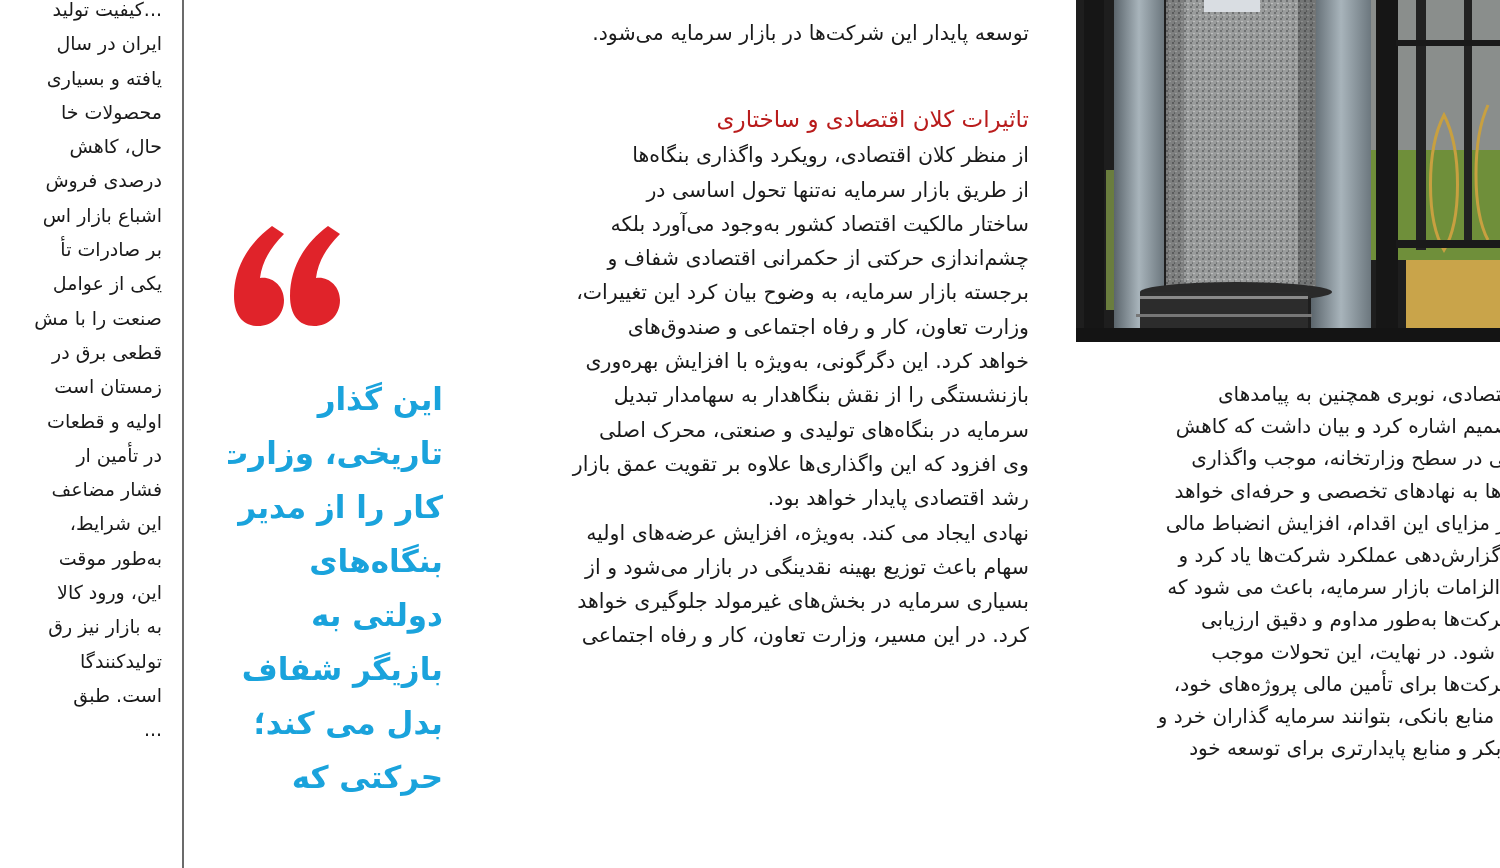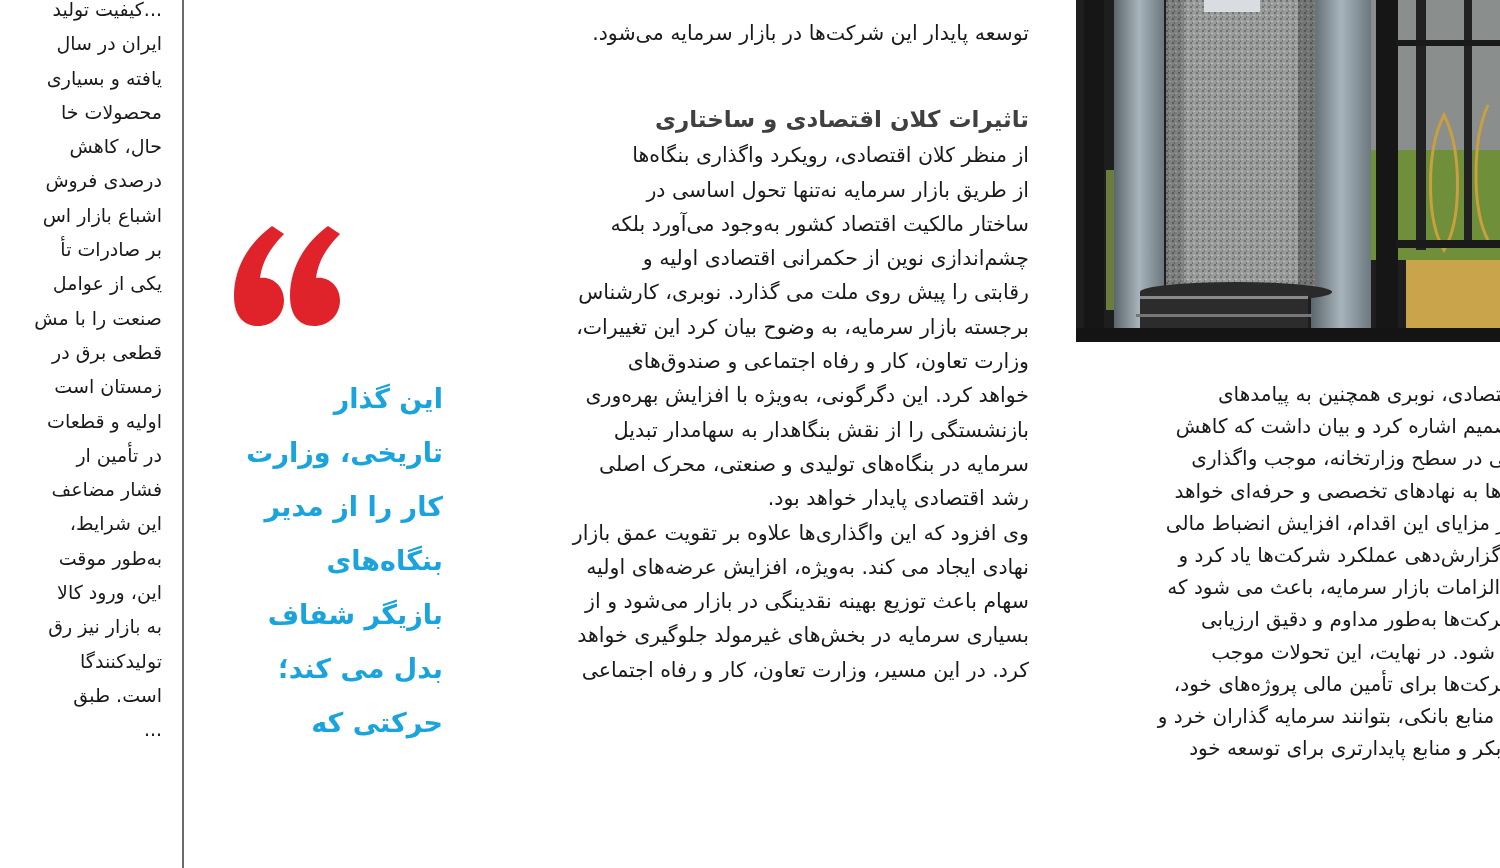--- a/index.html
+++ b/index.html
@@ -69,39 +69,39 @@
       width: 110px;
       height: 110px;
     }
     .quote-text {
       position: absolute;
       left: 0;
       top: 150px;
       width: 215px;
       color: #1aa3dc;
       font-weight: bold;
-      font-size: 27px;
+      font-size: 31px;
       line-height: 54px;
       direction: rtl;
     }
     .quote-text .qline {
       display: block;
       white-space: nowrap;
     }
     
     #col-main {
       left: 494px;
       top: 16px;
       width: 535px;
       height: 860px;
     }
     .heading {
       display: block;
-      color: #404040;
-      font-weight: bold;
+      color: #b91c1c;
+      font-weight: normal;
       font-size: 23px;
       line-height: 34px;
       height: 34px;
       margin-top: 52px;
       margin-bottom: 2px;
       white-space: nowrap;
       text-align: right;
     }
     #col-main .line {
       font-size: 20.5px;
@@ -171,41 +171,41 @@
     <g fill="#e0232a">
       <path d="M40 4 L52 12 C38 26 30 40 28 56 C40 54 52 64 52 78 C52 94 40 104 26 104 C10 104 2 92 2 74 C2 46 16 22 40 4 Z"></path>
       <path d="M96 4 L108 12 C94 26 86 40 84 56 C96 54 108 64 108 78 C108 94 96 104 82 104 C66 104 58 92 58 74 C58 46 72 22 96 4 Z"></path>
     </g>
   </svg>
   <div class="quote-text">
     <span class="qline">این گذار</span>
     <span class="qline">تاریخی، وزارت</span>
     <span class="qline">کار را از مدیر</span>
     <span class="qline">بنگاه‌های</span>
+    <span class="qline">دولتی به</span>
     <span class="qline">بازیگر شفاف</span>
     <span class="qline">بدل می کند؛</span>
     <span class="qline">حرکتی که</span>
   </div>
 </div>
 
 <div class="col" id="col-main">
   <span class="line last">توسعه پایدار این شرکت‌ها در بازار سرمایه می‌شود.</span>
   <span class="heading">تاثیرات کلان اقتصادی و ساختاری</span>
   <span class="line">از منظر کلان اقتصادی، رویکرد واگذاری بنگاه‌ها</span>
   <span class="line">از طریق بازار سرمایه نه‌تنها تحول اساسی در</span>
   <span class="line">ساختار مالکیت اقتصاد کشور به‌وجود می‌آورد بلکه</span>
-  <span class="line">چشم‌اندازی نوین از حکمرانی اقتصادی اولیه و</span>
-  <span class="line">رقابتی را پیش روی ملت می گذارد. نوبری، کارشناس</span>
+  <span class="line">چشم‌اندازی حرکتی از حکمرانی اقتصادی شفاف و</span>
   <span class="line">برجسته بازار سرمایه، به وضوح بیان کرد این تغییرات،</span>
   <span class="line">وزارت تعاون، کار و رفاه اجتماعی و صندوق‌های</span>
   <span class="line">خواهد کرد. این دگرگونی، به‌ویژه با افزایش بهره‌وری</span>
   <span class="line">بازنشستگی را از نقش بنگاهدار به سهامدار تبدیل</span>
   <span class="line">سرمایه در بنگاه‌های تولیدی و صنعتی، محرک اصلی</span>
+  <span class="line">وی افزود که این واگذاری‌ها علاوه بر تقویت عمق بازار</span>
   <span class="line last">رشد اقتصادی پایدار خواهد بود.</span>
-  <span class="line">وی افزود که این واگذاری‌ها علاوه بر تقویت عمق بازار</span>
   <span class="line">نهادی ایجاد می کند. به‌ویژه، افزایش عرضه‌های اولیه</span>
   <span class="line">سهام باعث توزیع بهینه نقدینگی در بازار می‌شود و از</span>
   <span class="line">بسیاری سرمایه در بخش‌های غیرمولد جلوگیری خواهد</span>
   <span class="line">کرد. در این مسیر، وزارت تعاون، کار و رفاه اجتماعی</span>
 </div>
 
 <div id="photo">
   <svg width="424" height="342" viewBox="0 0 424 342">
     <defs>
       <pattern id="granite" width="6" height="6" patternUnits="userSpaceOnUse">

